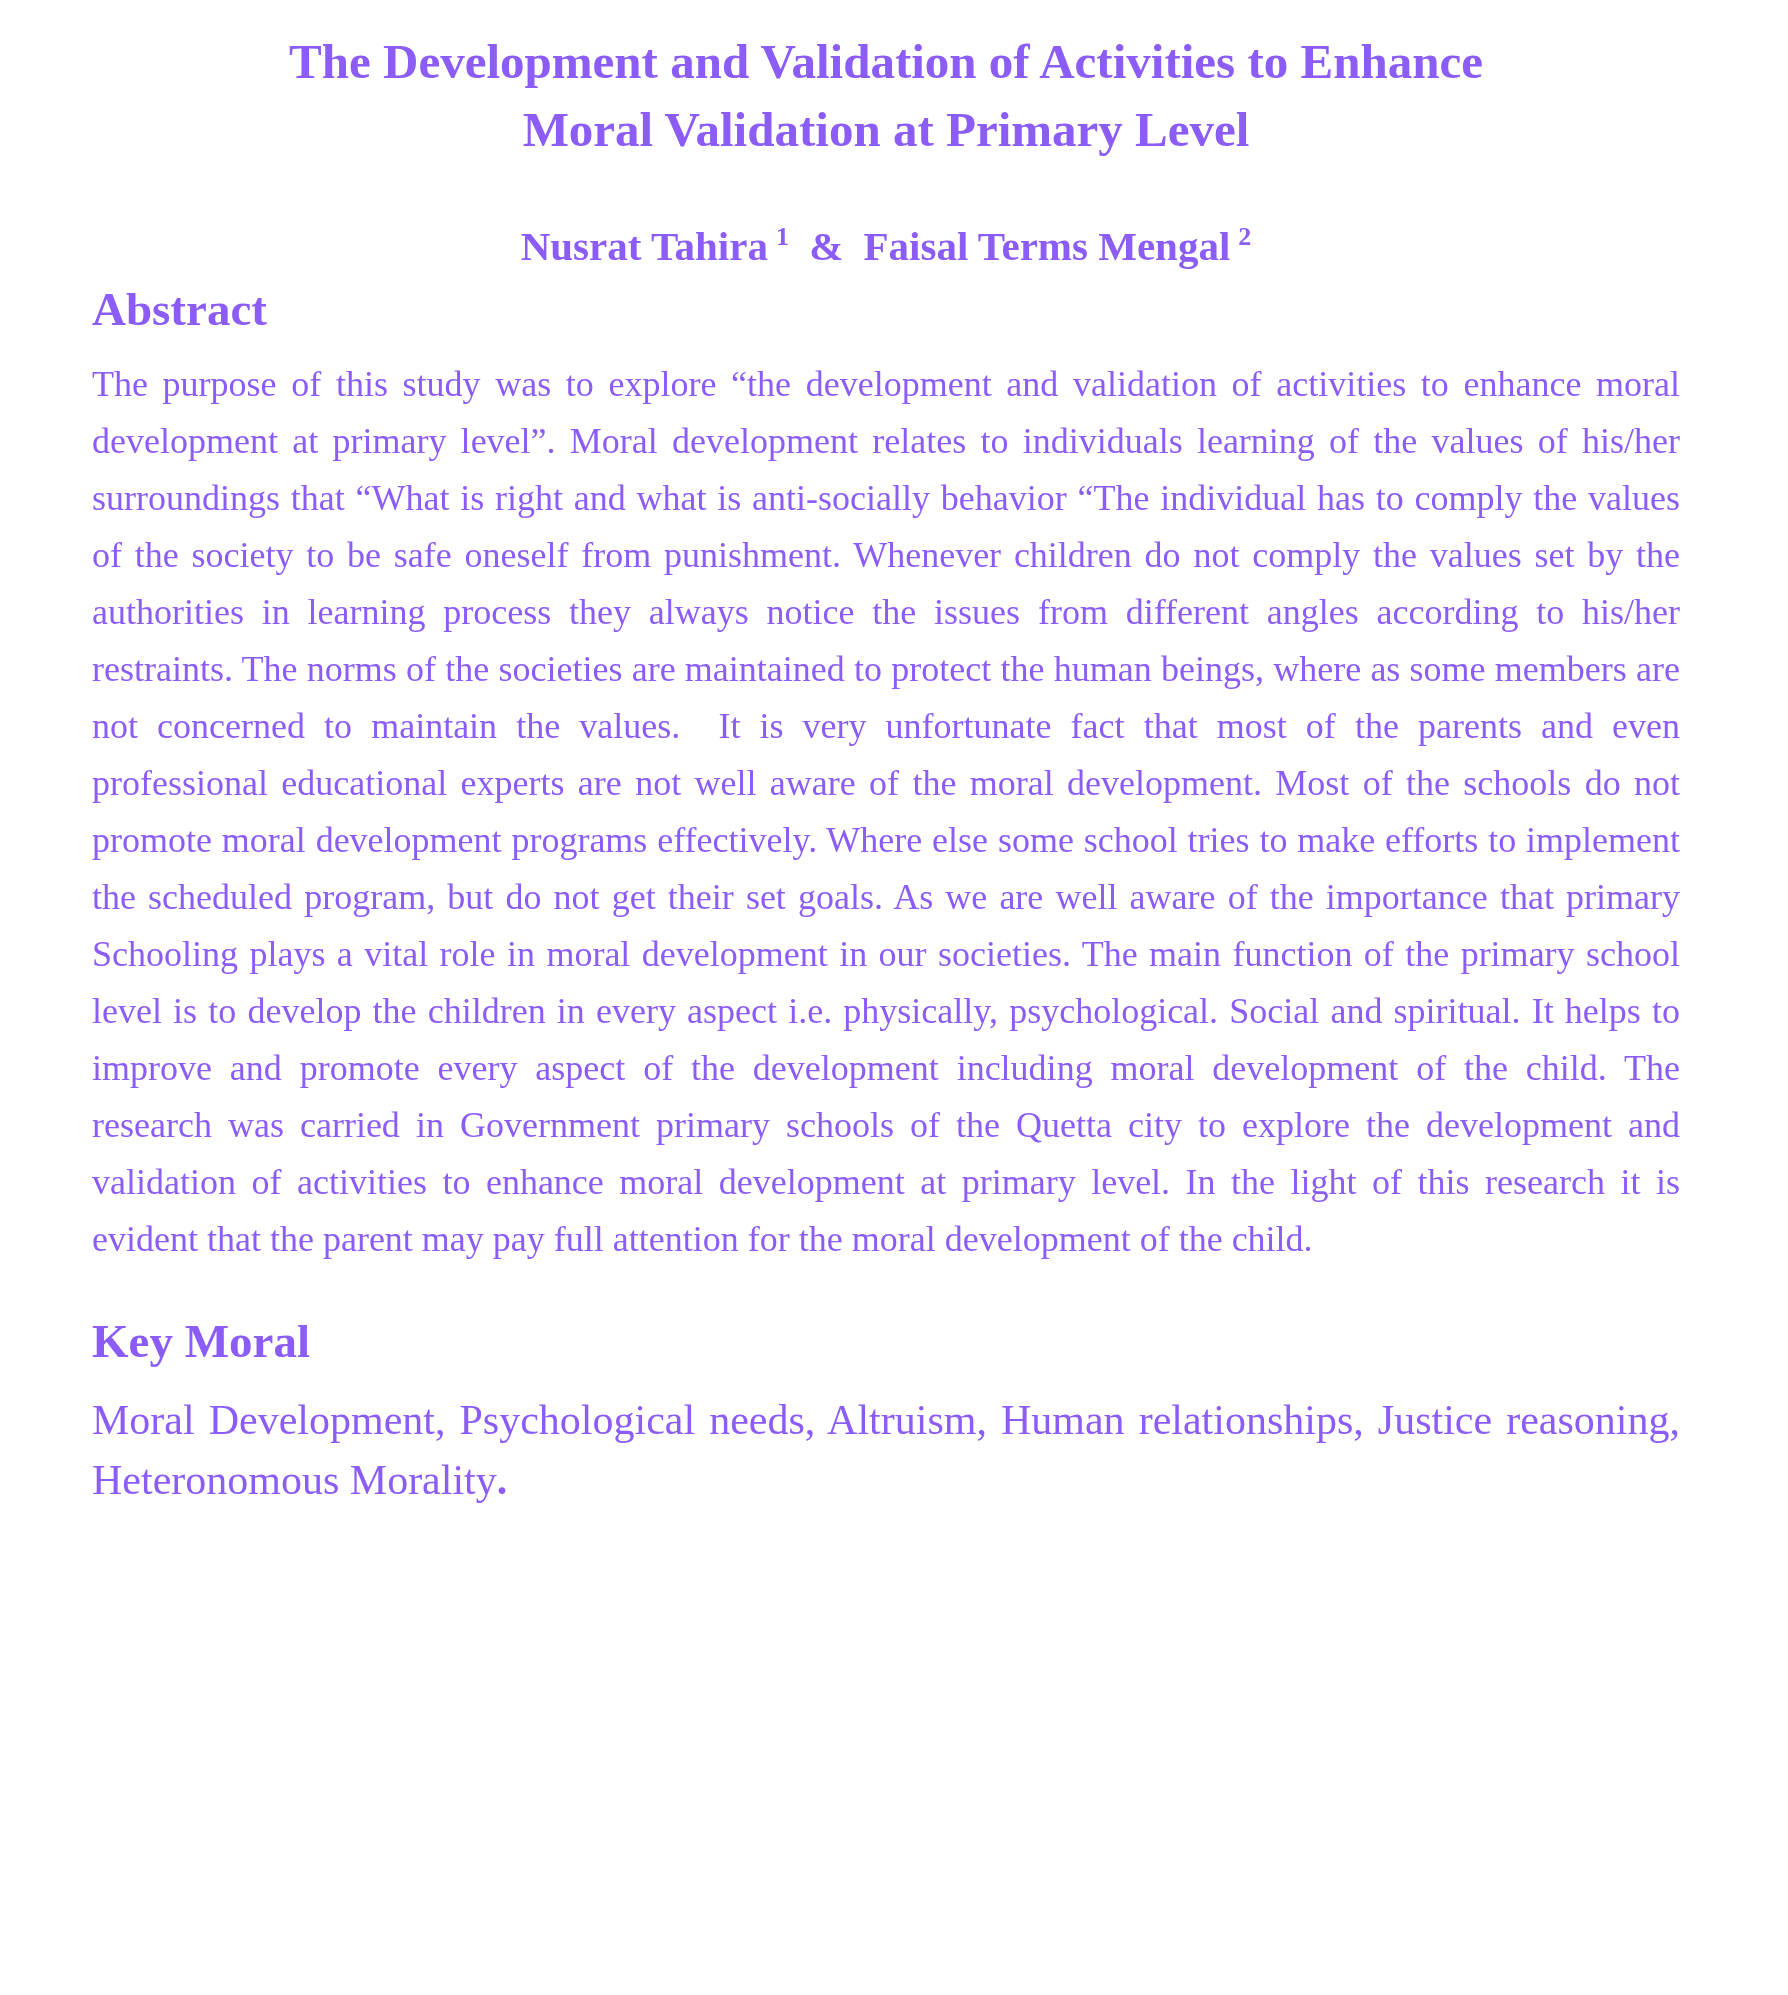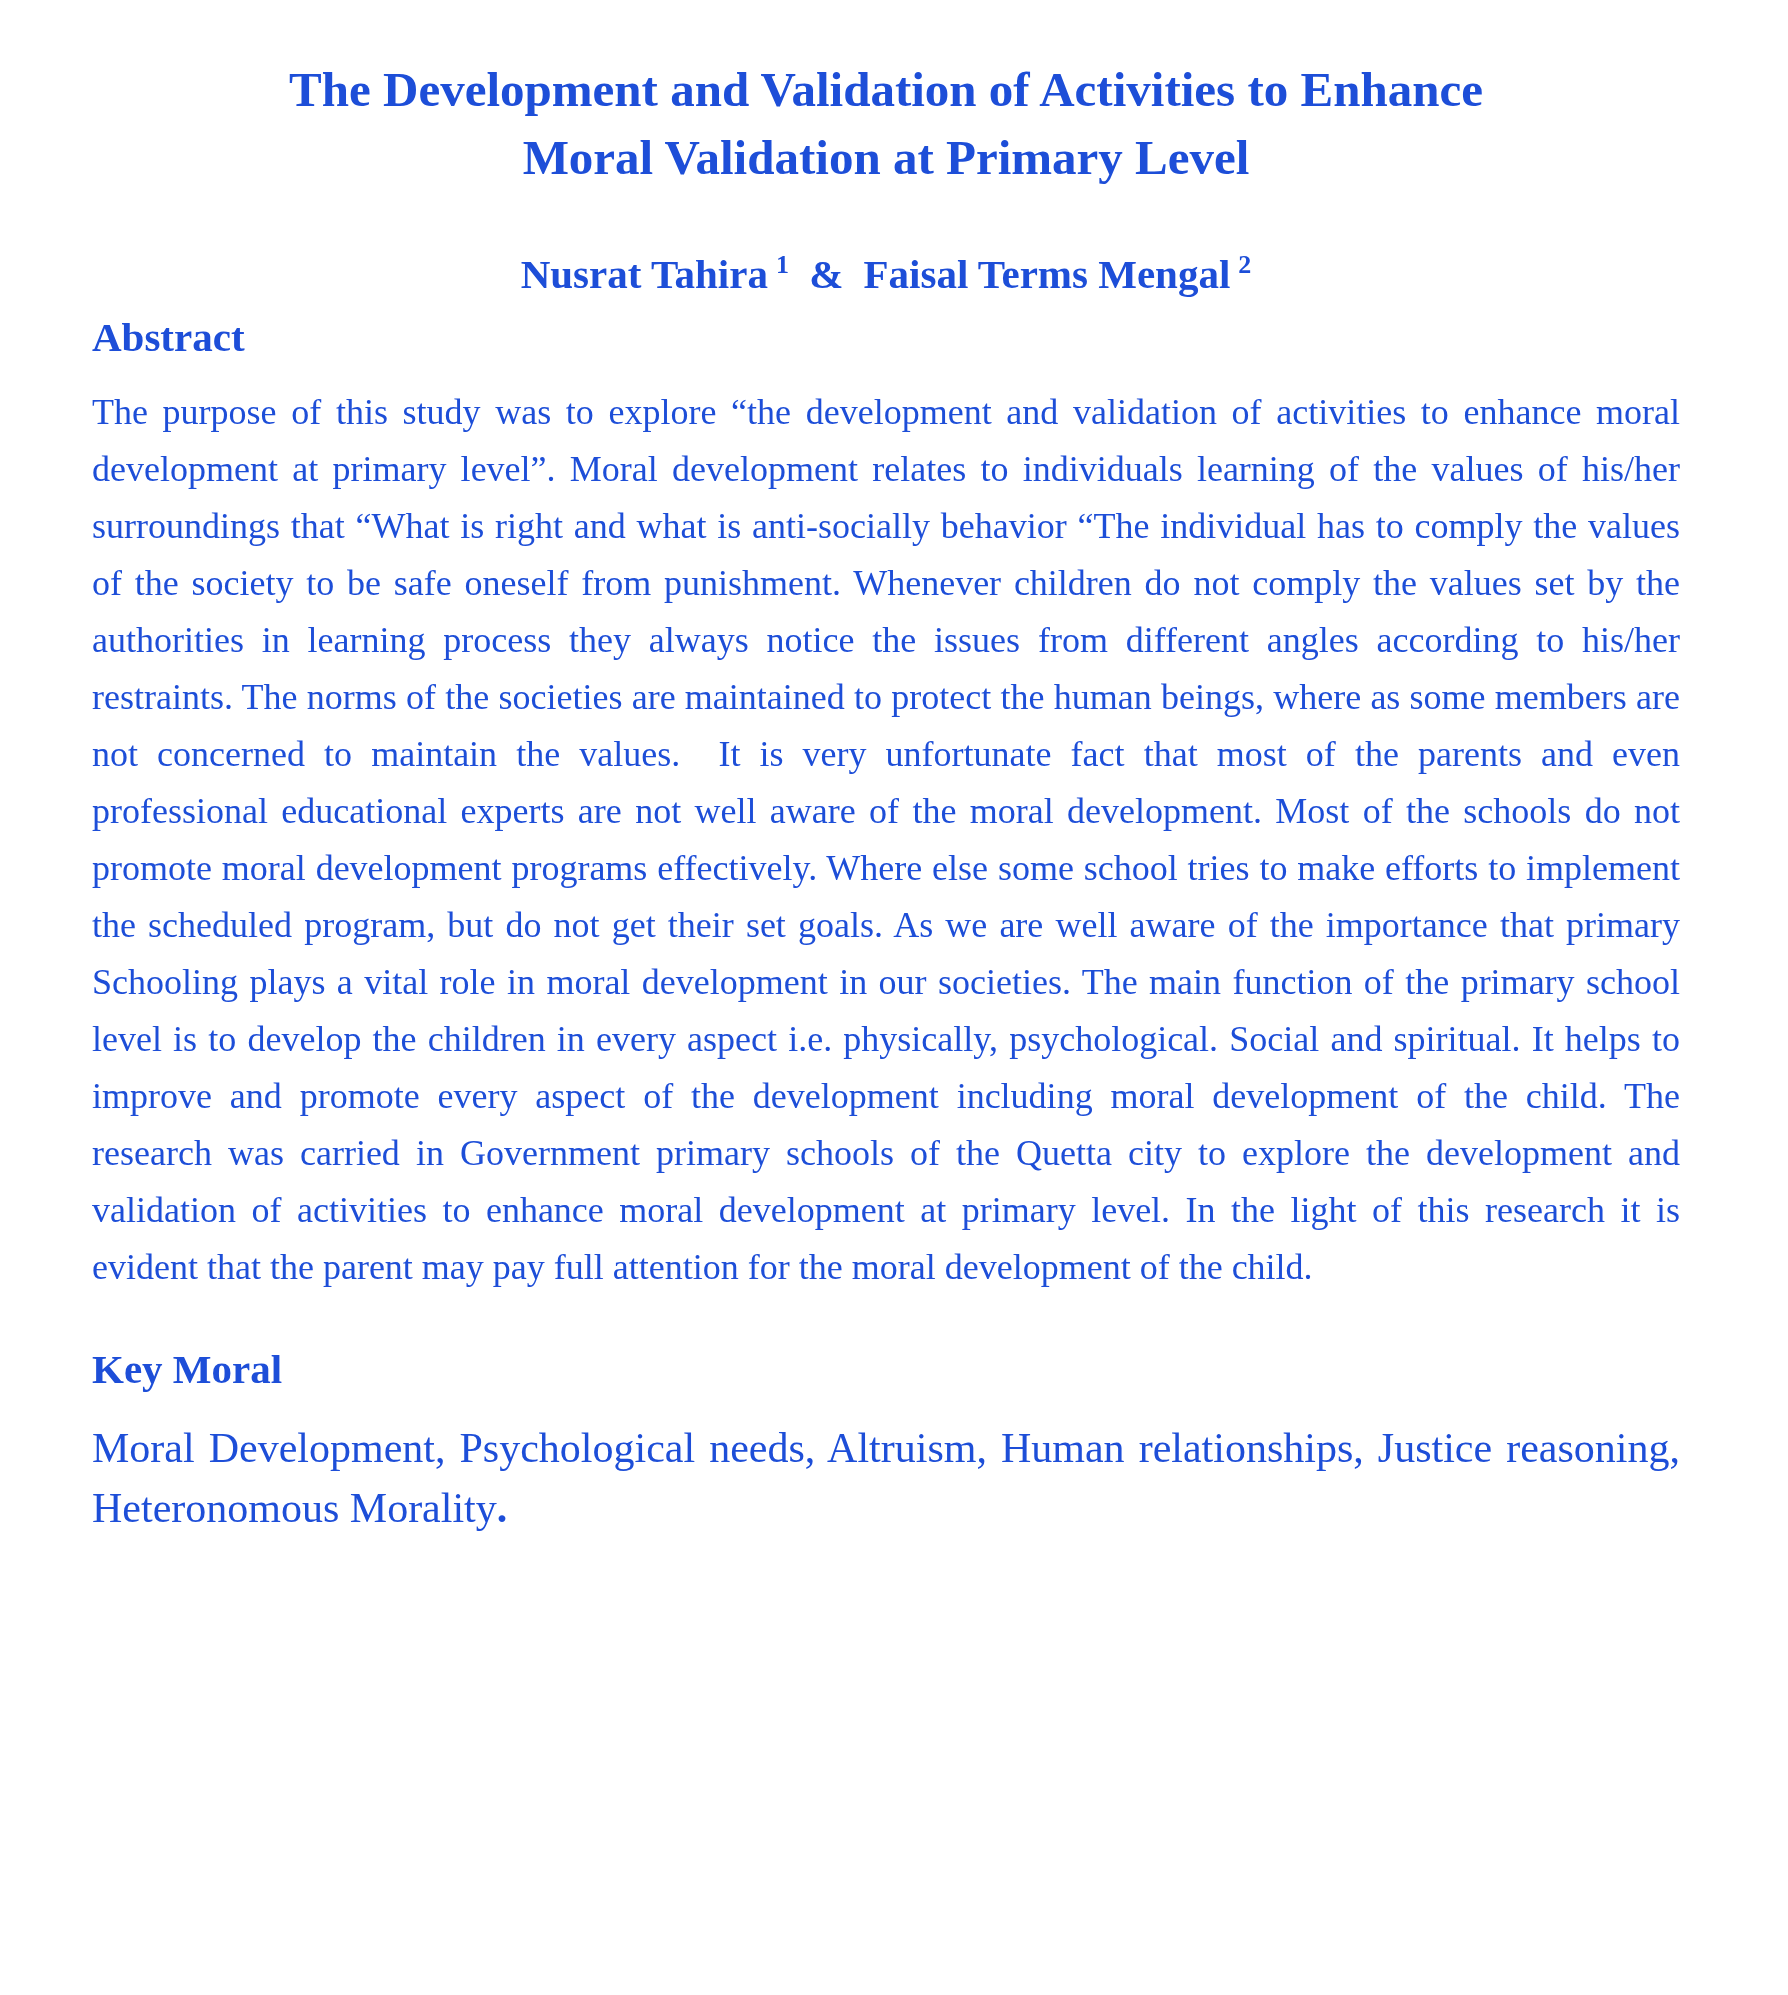--- a/index.html
+++ b/index.html
@@ -5,24 +5,24 @@
   html, body {
     margin: 0;
     padding: 0;
     background: #ffffff;
   }
   .page {
     position: relative;
     width: 1788px;
     height: 1995px;
     background: #ffffff;
-    color: #1d4ed8;
+    color: #8b5cf6;
     font-family: "Liberation Serif", "DejaVu Serif", serif;
     box-sizing: border-box;
-    padding: 56px 108px 0 92px;
+    padding: 28px 108px 0 92px;
     overflow: hidden;
   }
   .title-block {
     text-align: center;
     font-weight: bold;
     font-size: 49px;
     line-height: 68px;
     margin: 0 0 0 0;
   }
   .authors-line {
@@ -37,21 +37,21 @@
     font-size: 26px;
     vertical-align: super;
     line-height: 0;
     margin-left: 8px;
   }
   .authors-line .sep {
     margin: 0 10px;
   }
   .section-heading {
     font-weight: bold;
-    font-size: 41px;
+    font-size: 47px;
     line-height: 50px;
     text-align: left;
     margin: 0;
   }
   .abstract-heading {
     margin-top: 14px;
   }
   .abstract-body {
     font-size: 36px;
     line-height: 57px;

